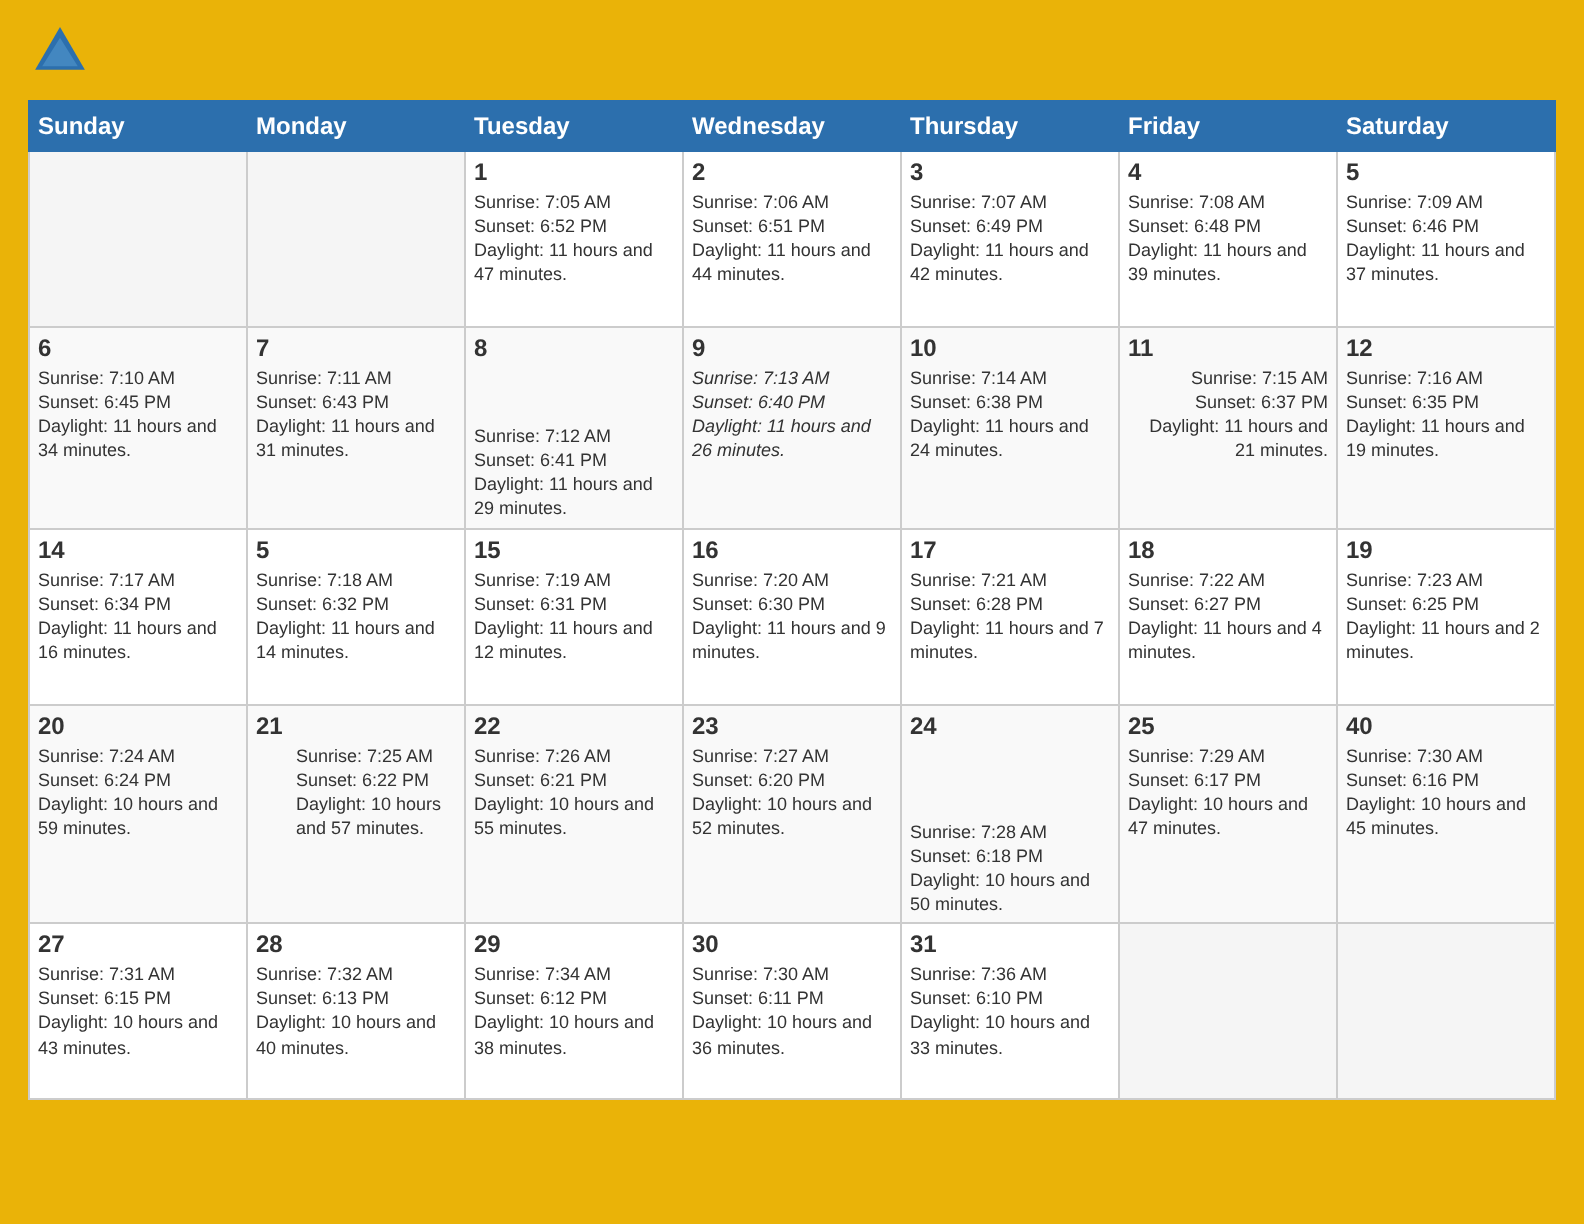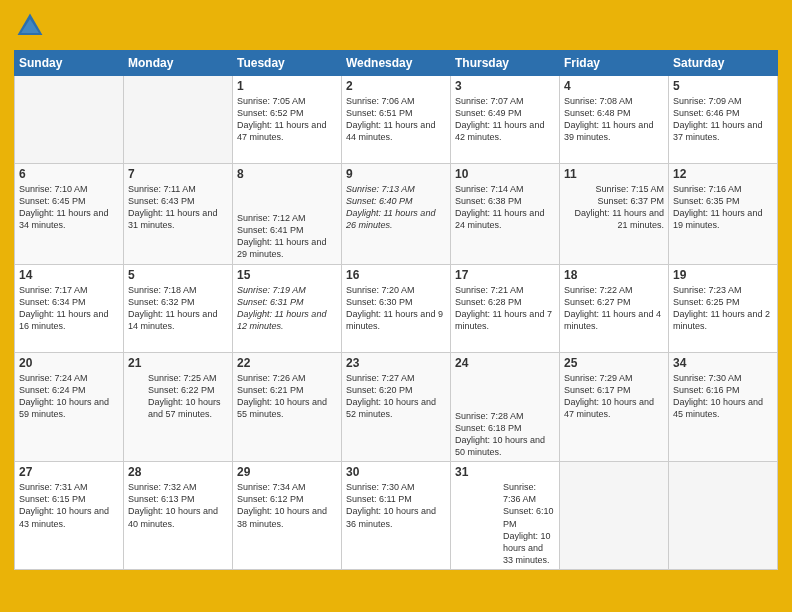--- a/index.html
+++ b/index.html
@@ -216,21 +216,21 @@
 Daylight: 11 hours and 16 minutes.</div>
           </td>
           <td>
             <span class="day-num">5</span>
             <div class="cell-content" style="white-space: pre-line;">Sunrise: 7:18 AM
 Sunset: 6:32 PM
 Daylight: 11 hours and 14 minutes.</div>
           </td>
           <td>
             <span class="day-num">15</span>
-            <div class="cell-content" style="white-space: pre-line; font-style: italic;">Sunrise: 7:19 AM
+            <div class="cell-content" style="white-space: pre-line;">Sunrise: 7:19 AM
 Sunset: 6:31 PM
 Daylight: 11 hours and 12 minutes.</div>
           </td>
           <td>
             <span class="day-num">16</span>
             <div class="cell-content" style="white-space: pre-line;">Sunrise: 7:20 AM
 Sunset: 6:30 PM
 Daylight: 11 hours and 9 minutes.</div>
           </td>
           <td>
@@ -283,21 +283,21 @@
 Sunset: 6:18 PM
 Daylight: 10 hours and 50 minutes.</div>
           </td>
           <td>
             <span class="day-num">25</span>
             <div class="cell-content" style="white-space: pre-line;">Sunrise: 7:29 AM
 Sunset: 6:17 PM
 Daylight: 10 hours and 47 minutes.</div>
           </td>
           <td>
-            <span class="day-num">34</span>
+            <span class="day-num">40</span>
             <div class="cell-content" style="white-space: pre-line;">Sunrise: 7:30 AM
 Sunset: 6:16 PM
 Daylight: 10 hours and 45 minutes.</div>
           </td>
         </tr>
         <tr>
           <td>
             <span class="day-num">27</span>
             <div class="cell-content" style="white-space: pre-line;">Sunrise: 7:31 AM
 Sunset: 6:15 PM
@@ -316,21 +316,21 @@
 Daylight: 10 hours and 38 minutes.</div>
           </td>
           <td>
             <span class="day-num">30</span>
             <div class="cell-content" style="white-space: pre-line;">Sunrise: 7:30 AM
 Sunset: 6:11 PM
 Daylight: 10 hours and 36 minutes.</div>
           </td>
           <td>
             <span class="day-num">31</span>
-            <div class="cell-content" style="white-space: pre-line; margin-left: 48px;">Sunrise: 7:36 AM
+            <div class="cell-content" style="white-space: pre-line;">Sunrise: 7:36 AM
 Sunset: 6:10 PM
 Daylight: 10 hours and 33 minutes.</div>
           </td>
           <td class="empty"></td>
           <td class="empty"></td>
         </tr>
       </tbody>
   </table>
 </div>
 

